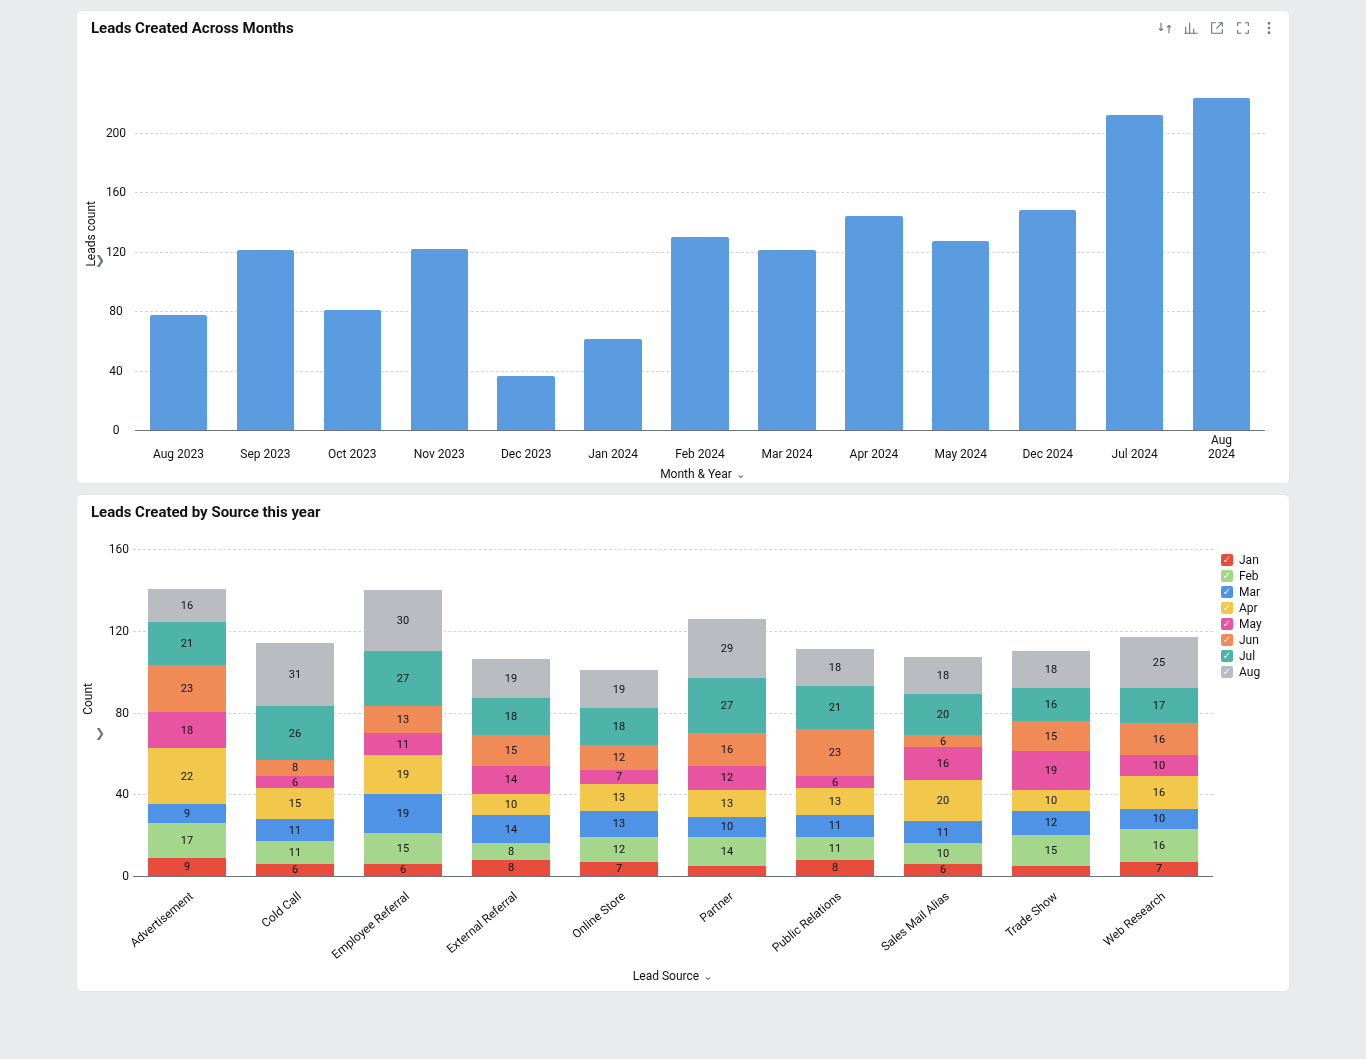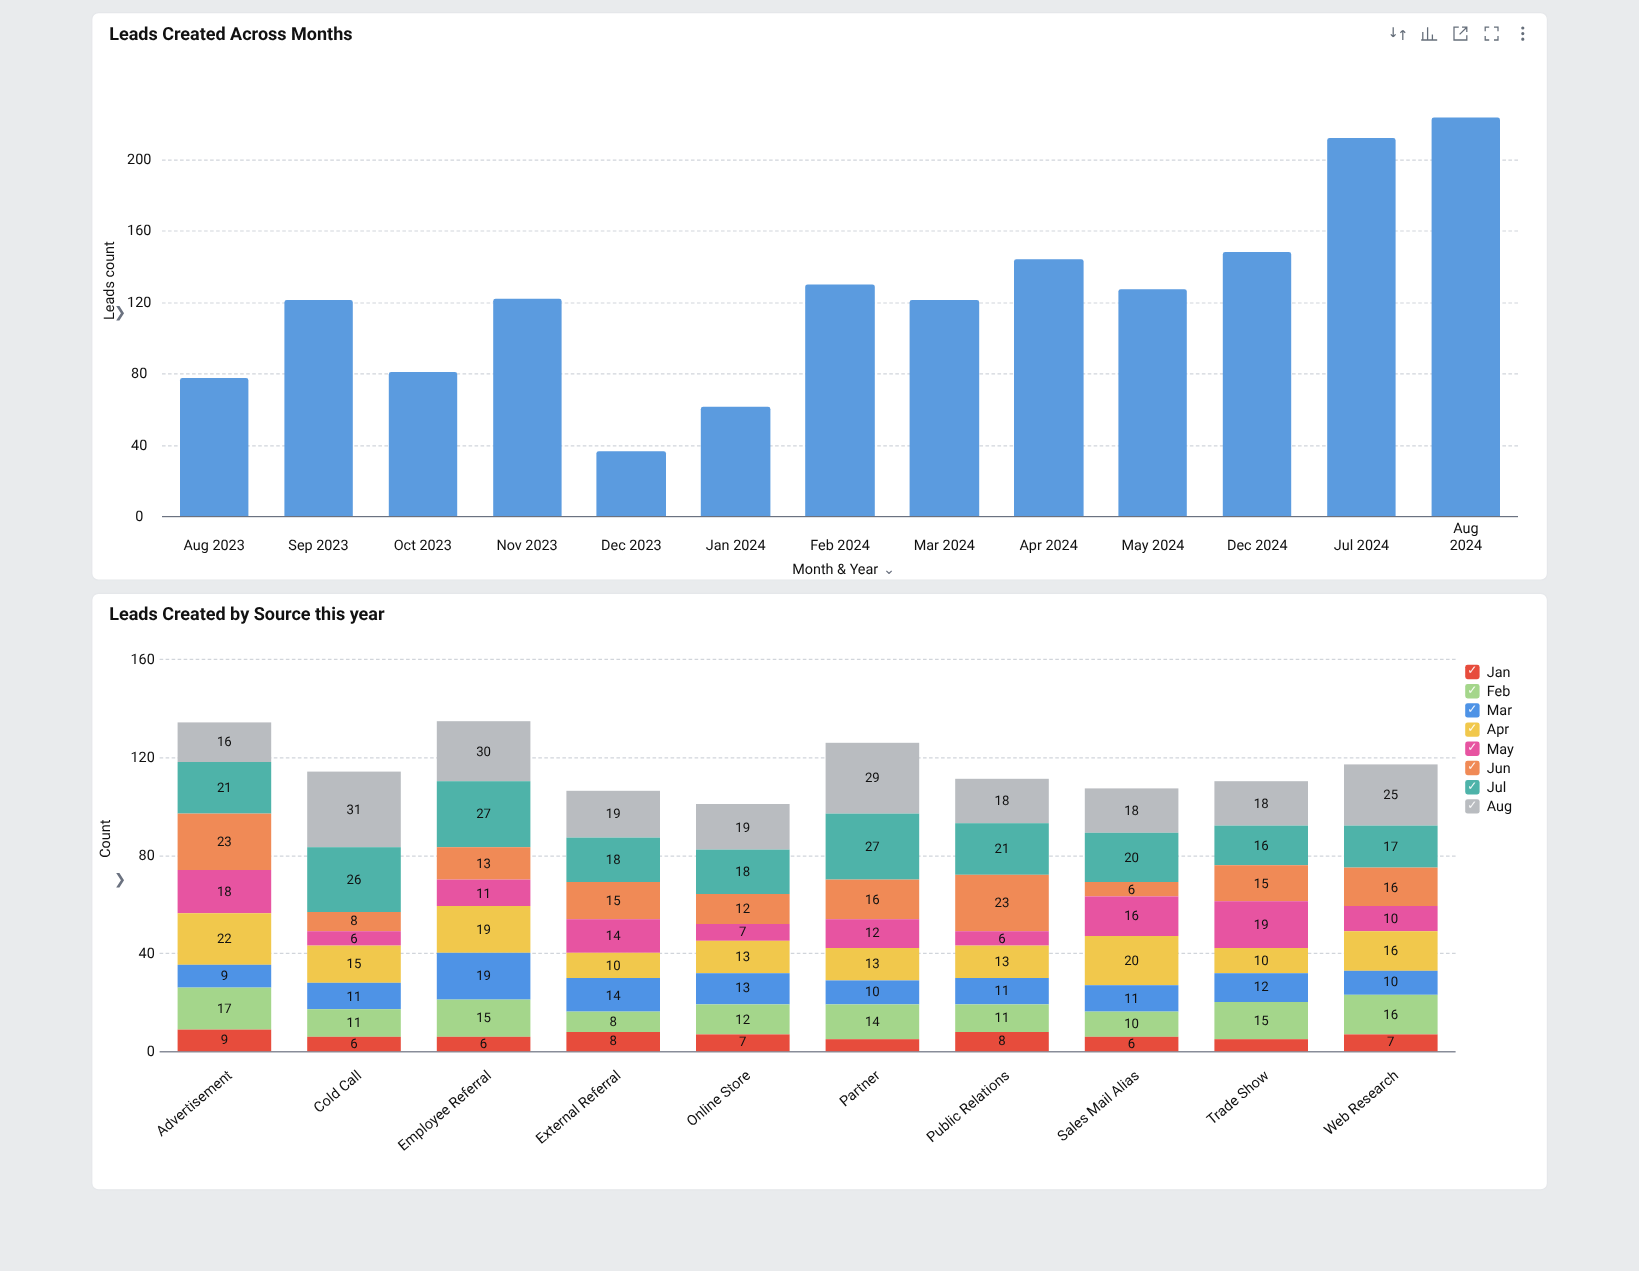--- a/index.html
+++ b/index.html
@@ -145,21 +145,21 @@
           <div class="c2-grid-line" style="top: 163.5px;"></div>
           <div class="c2-ylabel" style="top: 163.5px;">80</div>
           <div class="c2-grid-line" style="top: 81.75px;"></div>
           <div class="c2-ylabel" style="top: 81.75px;">120</div>
           <div class="c2-grid-line" style="top: 0px;"></div>
           <div class="c2-ylabel" style="top: 0px;">160</div>
           <div class="c2-col" style="left: 15.12px; width: 77.76px;">
             <div class="c2-seg" title="Advertisement / Jan: 9" style="height: 18.3938px; background: rgb(231, 76, 60);">9</div>
             <div class="c2-seg" title="Advertisement / Feb: 17" style="height: 34.7437px; background: rgb(164, 214, 139);">17</div>
             <div class="c2-seg" title="Advertisement / Mar: 9" style="height: 18.3938px; background: rgb(78, 147, 230);">9</div>
-            <div class="c2-seg" title="Advertisement / Apr: 22" style="height: 43px; background: rgb(241, 200, 76);">22</div>
+            <div class="c2-seg" title="Advertisement / Apr: 22" style="height: 56px; background: rgb(241, 200, 76);">22</div>
             <div class="c2-seg" title="Advertisement / May: 18" style="height: 36.7875px; background: rgb(231, 84, 161);">18</div>
             <div class="c2-seg" title="Advertisement / Jun: 23" style="height: 47.0062px; background: rgb(240, 138, 86);">23</div>
             <div class="c2-seg" title="Advertisement / Jul: 21" style="height: 42.9188px; background: rgb(78, 179, 169);">21</div>
             <div class="c2-seg" title="Advertisement / Aug: 16" style="height: 32.7px; background: rgb(185, 188, 192);">16</div>
           </div>
           <div class="c2-col" style="left: 123.12px; width: 77.76px;">
             <div class="c2-seg" title="Cold Call / Jan: 6" style="height: 12.2625px; background: rgb(231, 76, 60);">6</div>
             <div class="c2-seg" title="Cold Call / Feb: 11" style="height: 22.4812px; background: rgb(164, 214, 139);">11</div>
             <div class="c2-seg" title="Cold Call / Mar: 11" style="height: 22.4812px; background: rgb(78, 147, 230);">11</div>
             <div class="c2-seg" title="Cold Call / Apr: 15" style="height: 30.6562px; background: rgb(241, 200, 76);">15</div>
@@ -169,21 +169,21 @@
             <div class="c2-seg" title="Cold Call / Aug: 31" style="height: 63.3563px; background: rgb(185, 188, 192);">31</div>
           </div>
           <div class="c2-col" style="left: 231.12px; width: 77.76px;">
             <div class="c2-seg" title="Employee Referral / Jan: 6" style="height: 12.2625px; background: rgb(231, 76, 60);">6</div>
             <div class="c2-seg" title="Employee Referral / Feb: 15" style="height: 30.6562px; background: rgb(164, 214, 139);">15</div>
             <div class="c2-seg" title="Employee Referral / Mar: 19" style="height: 38.8312px; background: rgb(78, 147, 230);">19</div>
             <div class="c2-seg" title="Employee Referral / Apr: 19" style="height: 38.8312px; background: rgb(241, 200, 76);">19</div>
             <div class="c2-seg" title="Employee Referral / May: 11" style="height: 22.4812px; background: rgb(231, 84, 161);">11</div>
             <div class="c2-seg" title="Employee Referral / Jun: 13" style="height: 26.5688px; background: rgb(240, 138, 86);">13</div>
             <div class="c2-seg" title="Employee Referral / Jul: 27" style="height: 55.1812px; background: rgb(78, 179, 169);">27</div>
-            <div class="c2-seg" title="Employee Referral / Aug: 30" style="height: 50px; background: rgb(185, 188, 192); text-align: center;">30</div>
+            <div class="c2-seg" title="Employee Referral / Aug: 30" style="height: 61px; background: rgb(185, 188, 192); text-align: center;">30</div>
           </div>
           <div class="c2-col" style="left: 339.12px; width: 77.76px;">
             <div class="c2-seg" title="External Referral / Jan: 8" style="height: 16.35px; background: rgb(231, 76, 60);">8</div>
             <div class="c2-seg" title="External Referral / Feb: 8" style="height: 16.35px; background: rgb(164, 214, 139);">8</div>
             <div class="c2-seg" title="External Referral / Mar: 14" style="height: 28.6125px; background: rgb(78, 147, 230);">14</div>
             <div class="c2-seg" title="External Referral / Apr: 10" style="height: 20.4375px; background: rgb(241, 200, 76);">10</div>
             <div class="c2-seg" title="External Referral / May: 14" style="height: 28.6125px; background: rgb(231, 84, 161);">14</div>
             <div class="c2-seg" title="External Referral / Jun: 15" style="height: 30.6562px; background: rgb(240, 138, 86);">15</div>
             <div class="c2-seg" title="External Referral / Jul: 18" style="height: 36.7875px; background: rgb(78, 179, 169);">18</div>
             <div class="c2-seg" title="External Referral / Aug: 19" style="height: 38.8312px; background: rgb(185, 188, 192);">19</div>
@@ -288,16 +288,17 @@
           <div class="c2-xlabel" style="left: 162px;">Cold Call</div>
           <div class="c2-xlabel" style="left: 270px;">Employee Referral</div>
           <div class="c2-xlabel" style="left: 378px;">External Referral</div>
           <div class="c2-xlabel" style="left: 486px;">Online Store</div>
           <div class="c2-xlabel" style="left: 594px;">Partner</div>
           <div class="c2-xlabel" style="left: 702px;">Public Relations</div>
           <div class="c2-xlabel" style="left: 810px;">Sales Mail Alias</div>
           <div class="c2-xlabel" style="left: 918px;">Trade Show</div>
           <div class="c2-xlabel" style="left: 1026px;">Web Research</div>
         </div>
+    <div class="c2-xtitle"><span>Lead Source</span><span class="chev">⌄</span></div>
   </div>
 </div>
 
 </div>
 
 </body></html>

